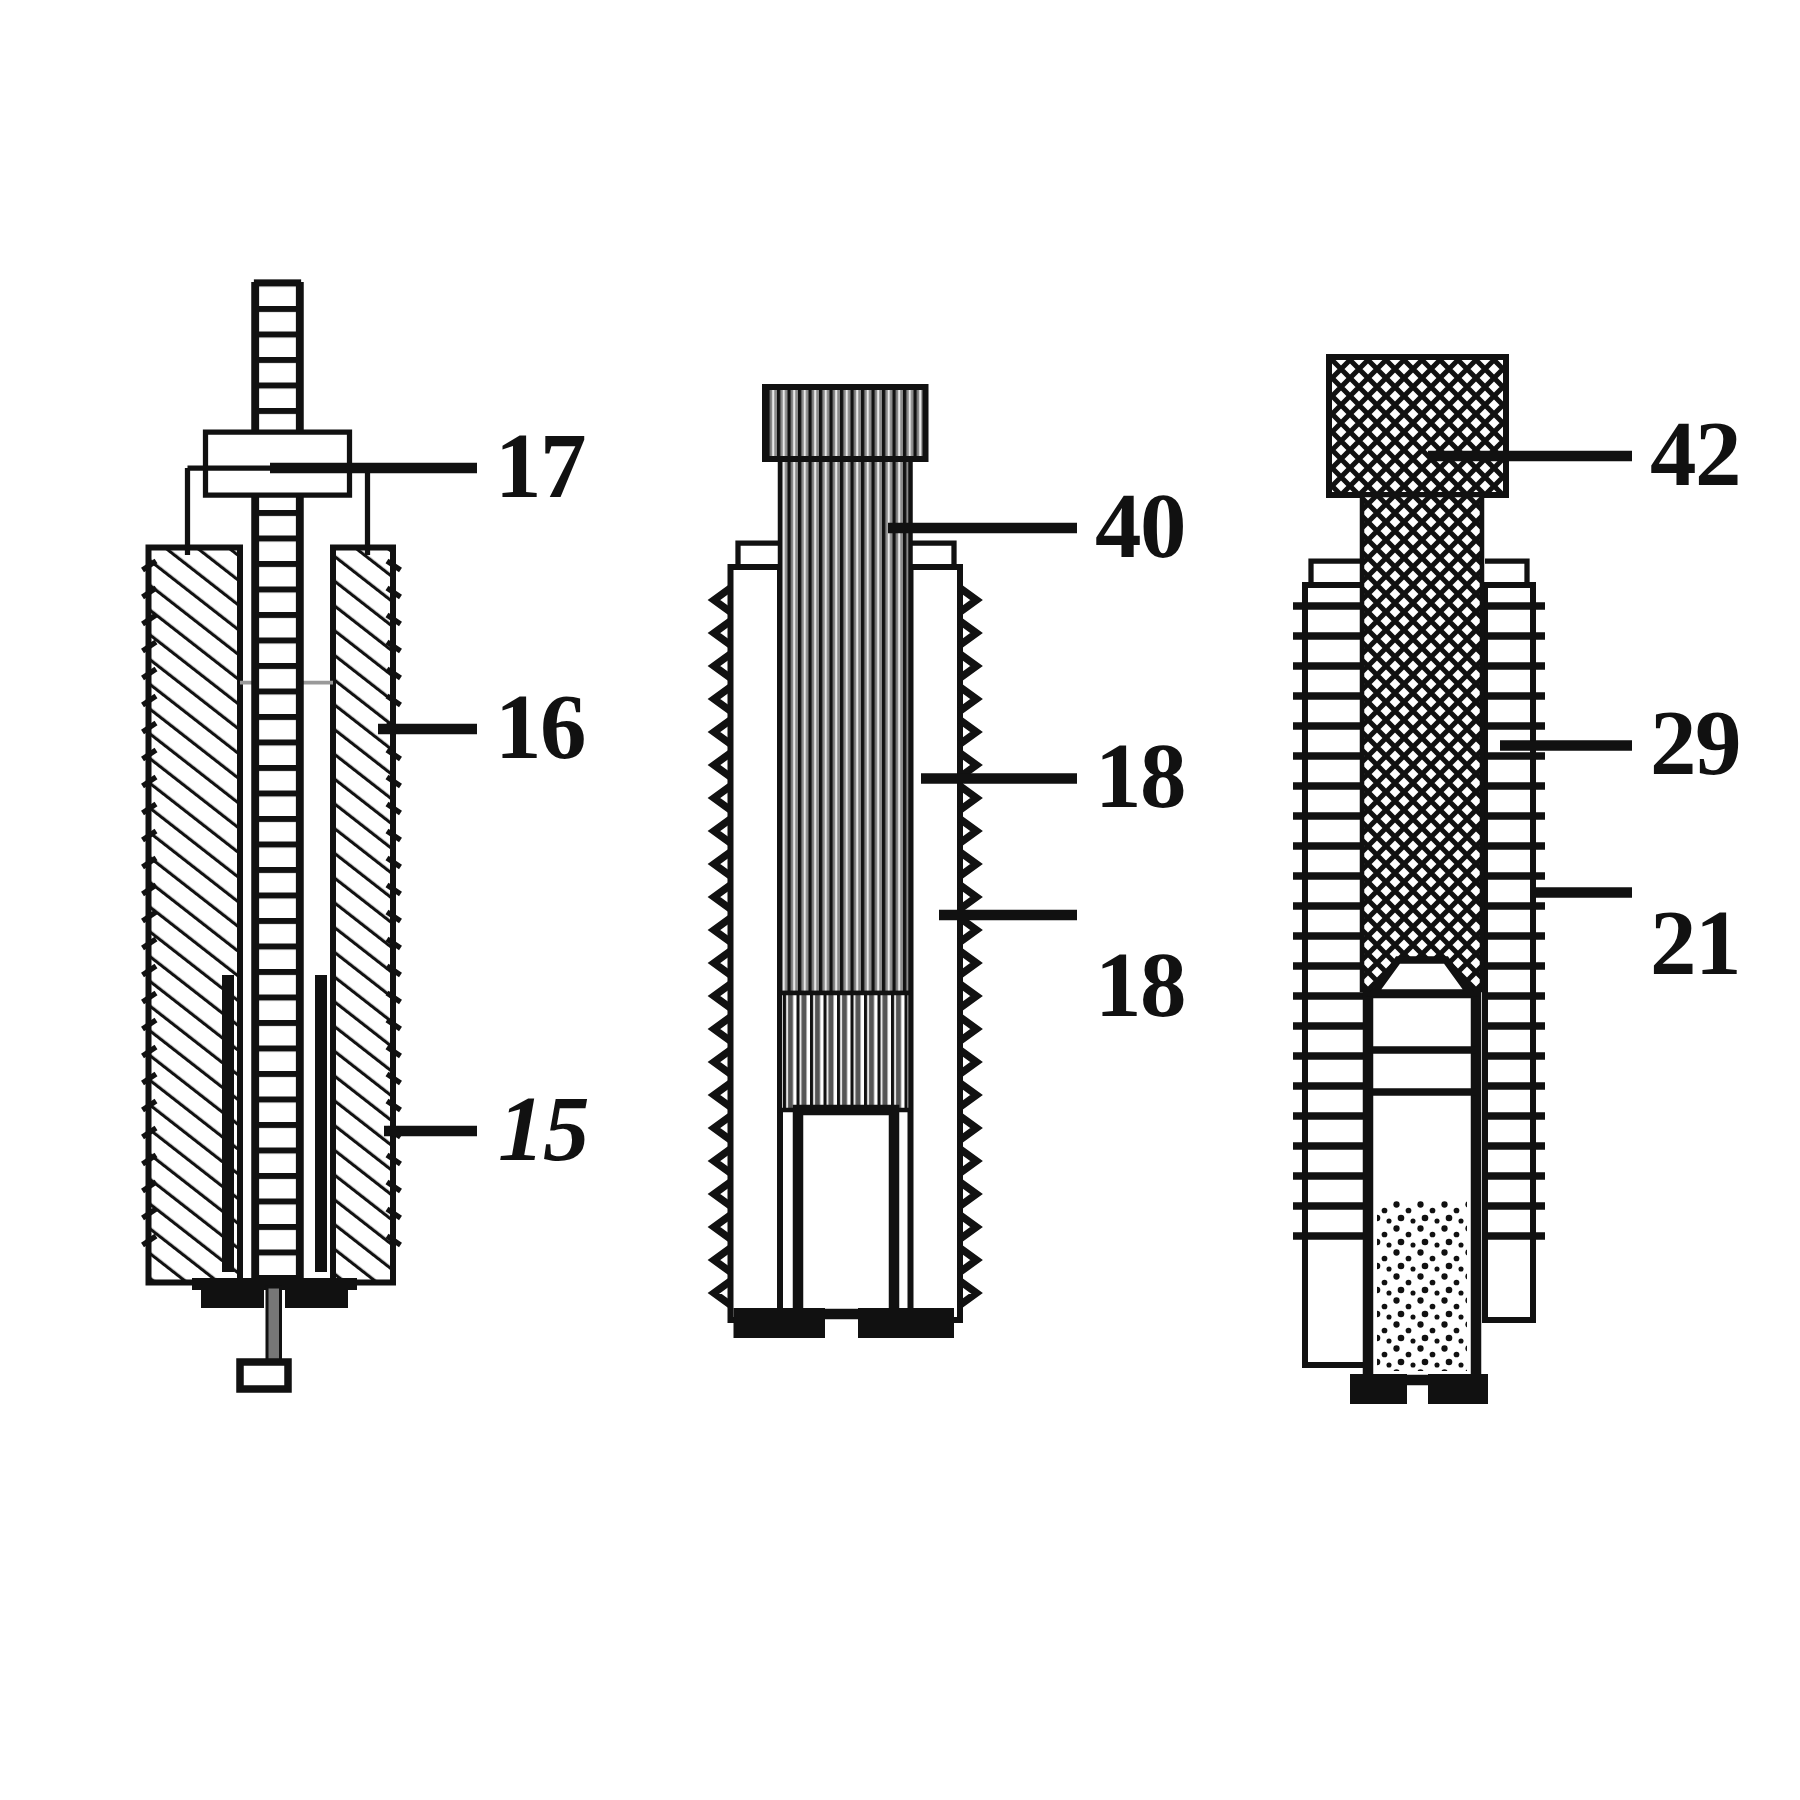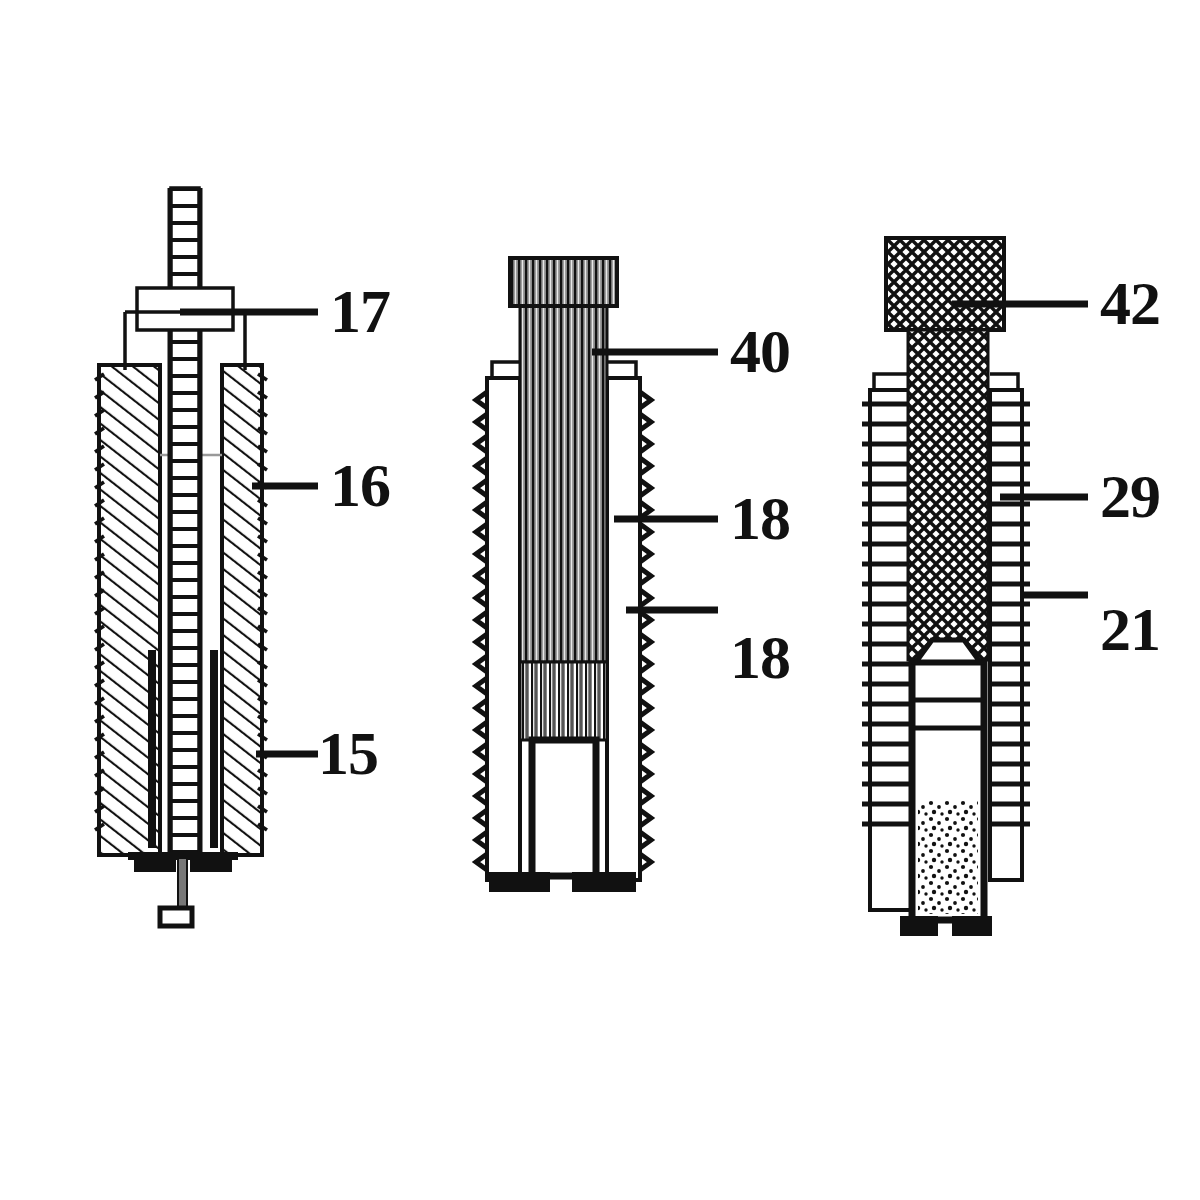--- a/index.html
+++ b/index.html
@@ -311,21 +311,21 @@
       <g stroke="#111" stroke-width="7">
         <line x1="952" y1="304" x2="1088" y2="304"></line>
         <line x1="1000" y1="497" x2="1088" y2="497"></line>
         <line x1="1022" y1="595" x2="1088" y2="595"></line>
       </g>
     </g>
   </svg>
 
   <div class="numlabel" style="left:330px;top:280px;">17</div>
   <div class="numlabel" style="left:330px;top:454px;">16</div>
-  <div class="numlabel" style="left:318px;top:722px;">15</div>
+  <div class="numlabel" style="left:332px;top:722px;font-style:italic;">15</div>
 
   <div class="numlabel" style="left:730px;top:320px;">40</div>
   <div class="numlabel" style="left:730px;top:487px;">18</div>
   <div class="numlabel" style="left:730px;top:578px;margin-top:48px;">18</div>
 
   <div class="numlabel" style="left:1100px;top:272px;">42</div>
   <div class="numlabel" style="left:1100px;top:465px;">29</div>
   <div class="numlabel" style="left:1100px;top:578px;margin-top:20px;">21</div>
 
 </div>

